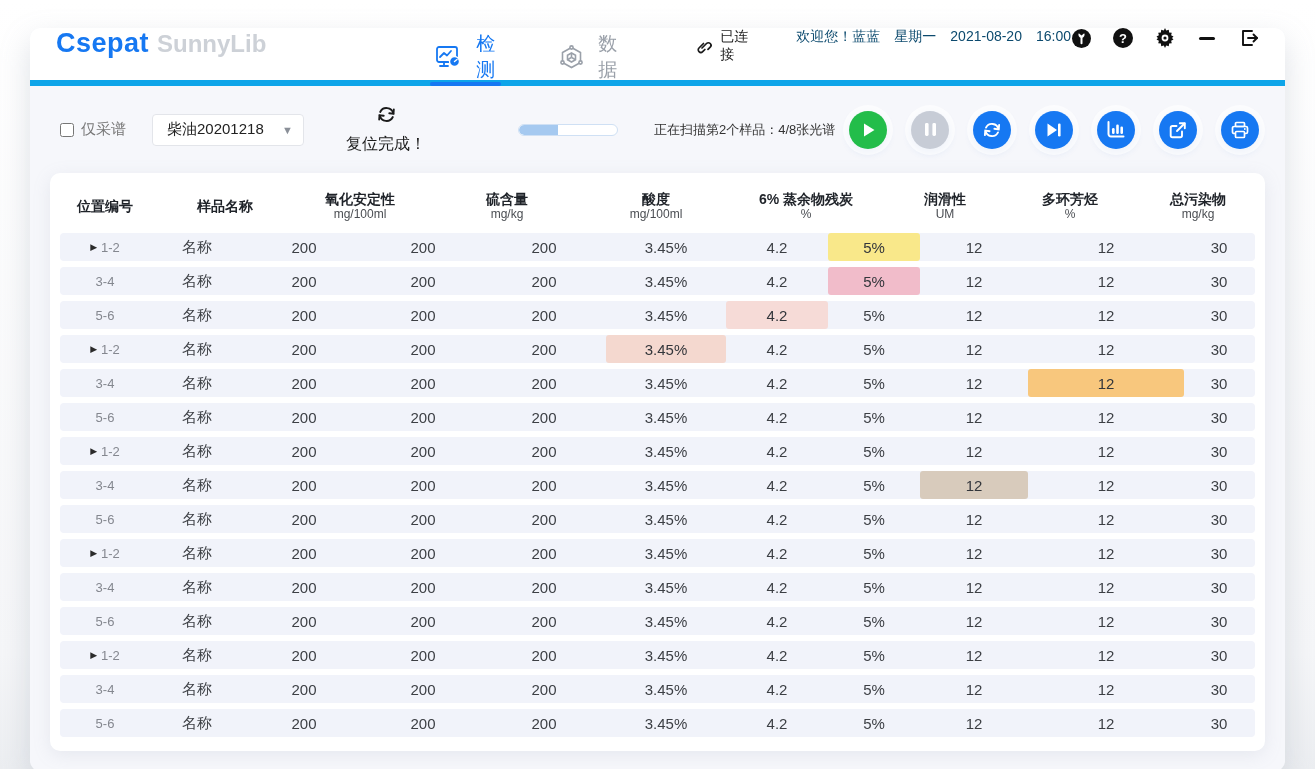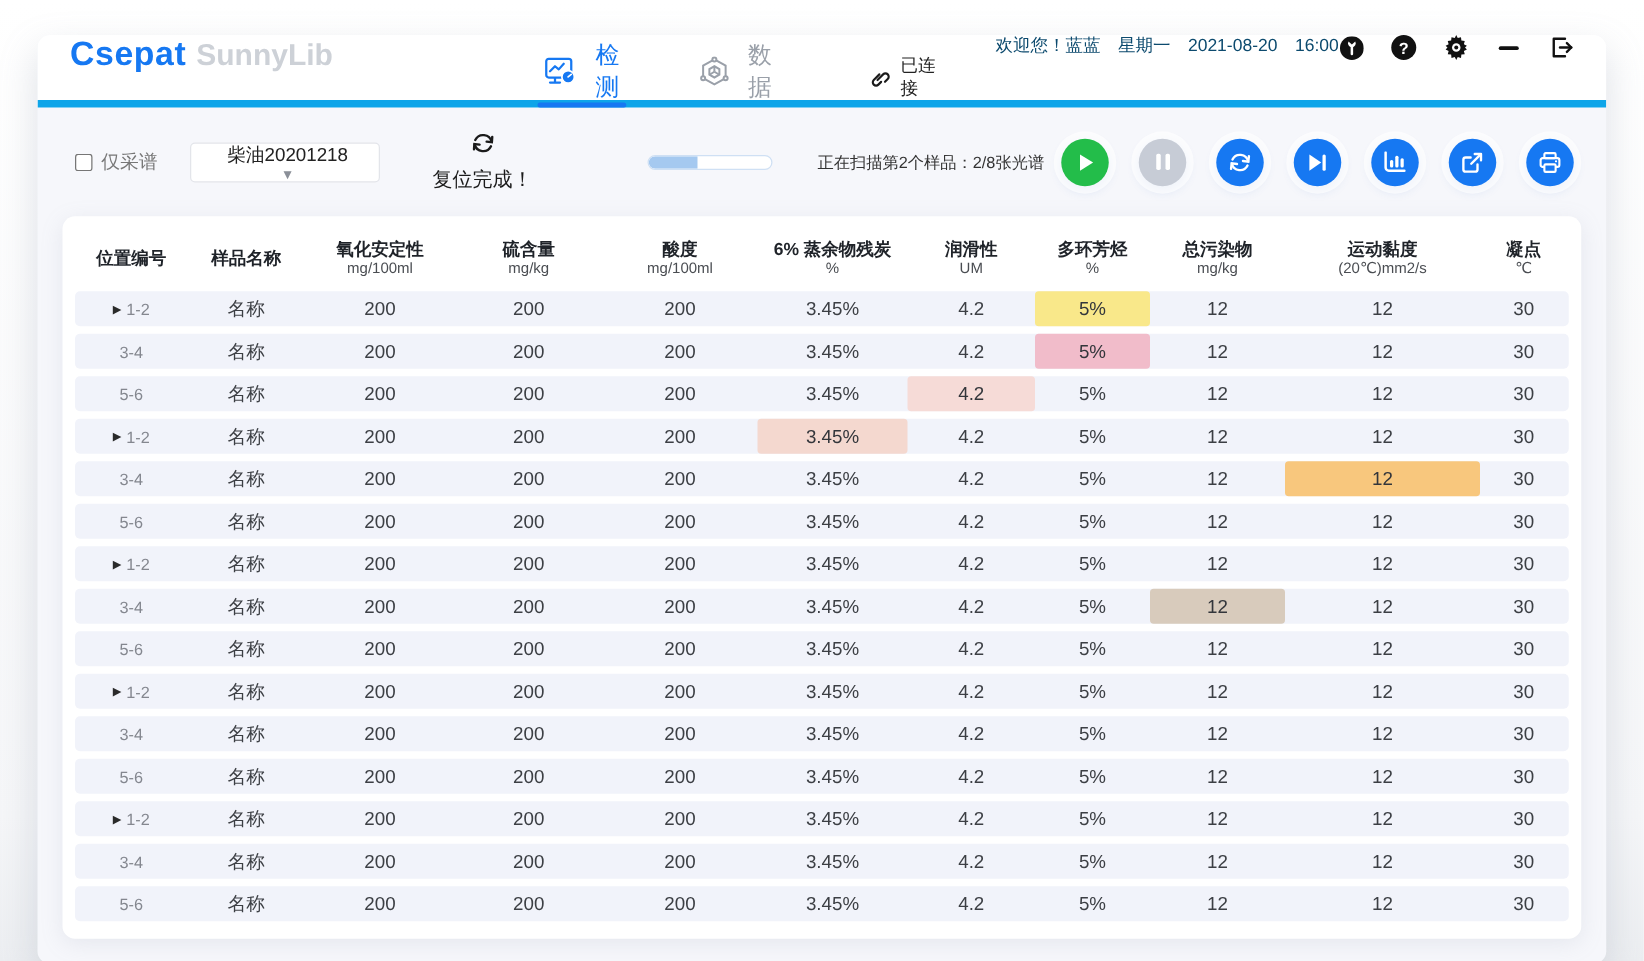--- a/index.html
+++ b/index.html
@@ -23,34 +23,34 @@
   .logo { display:flex; align-items:baseline; gap:8px; width:240px; }
   .logo .brand { font-size:27px; font-weight:bold; color:#1678f2; letter-spacing:.5px; }
   .logo .product { font-size:24px; font-weight:bold; color:#cdd1d7; }
   .nav { display:flex; gap:64px; height:58px; margin-left:170px; }
   .nav-item { display:flex; align-items:center; gap:14px; font-size:19px; color:#9aa0a9; position:relative; cursor:pointer; }
   .nav-item.active { color:#1678f2; }
   .nav-item.active::after {
     content:""; position:absolute; left:-6px; right:-6px; bottom:0;
     height:4px; background:#1678f2; border-radius:2px;
   }
-  .conn { display:flex; align-items:center; gap:8px; font-size:14px; color:#222; margin-left:78px;margin-top:16px; }
+  .conn { display:flex; align-items:center; gap:8px; font-size:14px; color:#222; margin-left:78px; }
   .welcome { display:flex; gap:14px; font-size:14px; color:#0c4a6e; margin-left:46px; white-space:nowrap; }
   .winctl { display:flex; align-items:center; gap:22px; margin-left:auto; }
   .winctl .ic { width:20px; height:20px; display:flex; align-items:center; justify-content:center; cursor:pointer; }
   .circle-ic { width:19px; height:19px; border-radius:50%; background:#111; color:#fff; font-size:13px; font-weight:bold; display:flex; align-items:center; justify-content:center; }
   .min-ic { width:16px; height:3px; background:#111; border-radius:2px; }
   
   .toolbar { display:flex; align-items:center; padding:18px 26px 12px 30px; }
   .chk { display:flex; align-items:center; gap:7px; font-size:15px; color:#777; }
   .chk input { width:14px; height:14px; accent-color:#bbb; }
   .select {
     margin-left:26px; width:152px; height:32px; background:#fff;
     border:1px solid #e3e5ea; border-radius:4px; display:flex; align-items:center;
-    justify-content:space-between; padding:0 10px 0 14px; font-size:15px; color:#222; cursor:pointer;flex-direction:column;
+    justify-content:space-between; padding:0 10px 0 14px; font-size:15px; color:#222; cursor:pointer;
   }
   .select .caret { color:#8a8f98; font-size:11px; }
   .reset { display:flex; align-items:center; gap:9px; margin-left:42px; font-size:16px; color:#1b1b1b; cursor:pointer;flex-direction:column; }
   .progress-wrap { margin-left:92px; width:100px; height:12px; background:#fff; border:1px solid #cfe0f4; border-radius:7px; overflow:hidden; }
   .progress-fill { height:100%; background:#a5c9f0; border-radius:7px 0 0 7px; }
   .scan-status { margin-left:36px; font-size:13px; color:#333; white-space:nowrap; }
   .actions { display:flex; align-items:center; gap:24px; margin-left:auto; }
   .abtn {
     width:38px; height:38px; border-radius:50%; border:none; cursor:pointer;
     display:flex; align-items:center; justify-content:center; padding:0;
@@ -58,21 +58,21 @@
   }
   .abtn.green { background:#23bd4a; }
   .abtn.gray  { background:#c7ccd6; }
   .abtn.blue  { background:#1678f2; }
   
   .table-card {
     margin:6px 20px 20px; background:#fff; border-radius:10px;
     padding:10px 10px 8px; box-shadow:0 4px 18px rgba(140,150,170,.15);
   }
   .grid { display:grid; grid-template-columns:90px 94px 120px 118px 124px 120px 102px 92px 108px 156px 70px; }
-  .thead { height:46px; align-items:center; margin-bottom:4px; }
+  .thead { height:46px; align-items:center; margin-bottom:4px;gap:28px; }
   .th { text-align:center; line-height:1.15; }
   .th .lbl { font-size:14px; font-weight:bold; color:#1f2329; }
   .th .unit { font-size:12px; color:#4a4d52; margin-top:1px; }
   .trow {
     height:28px; margin-bottom:6px; border-radius:4px; background:#f1f3fa;
     align-items:stretch; cursor:pointer;
   }
   .td { display:flex; align-items:center; justify-content:center; font-size:15px; color:#3c3f44; border-radius:3px; }
   .td.pos { font-size:13px; color:#84878f; gap:4px; }
   .td.pos .arrow { font-size:9px; color:#2a2a2a; }
@@ -187,21 +187,21 @@
             <polyline points="3.2,15.5 3.5,11.2 7.7,11.7" fill="none"></polyline>
         </svg>
       </span>
       <span>复位完成！</span>
     </div>
 
     <div class="progress-wrap">
       <div class="progress-fill" style="width: 40%;"></div>
     </div>
 
-    <div class="scan-status">正在扫描第2个样品：2/8张光谱</div>
+    <div class="scan-status">正在扫描第2个样品：4/8张光谱</div>
 
     <div class="actions">
       <button class="abtn green">
         <svg width="15" height="16" viewBox="0 0 15 16">
             <polygon points="3,1.5 13.5,8 3,14.5" fill="#fff"></polygon>
           </svg>
       </button>
       <button class="abtn gray">
         <svg width="13" height="15" viewBox="0 0 13 15">
             <rect x="1" y="1" width="3.6" height="13" rx="1.4" fill="#fff"></rect>

